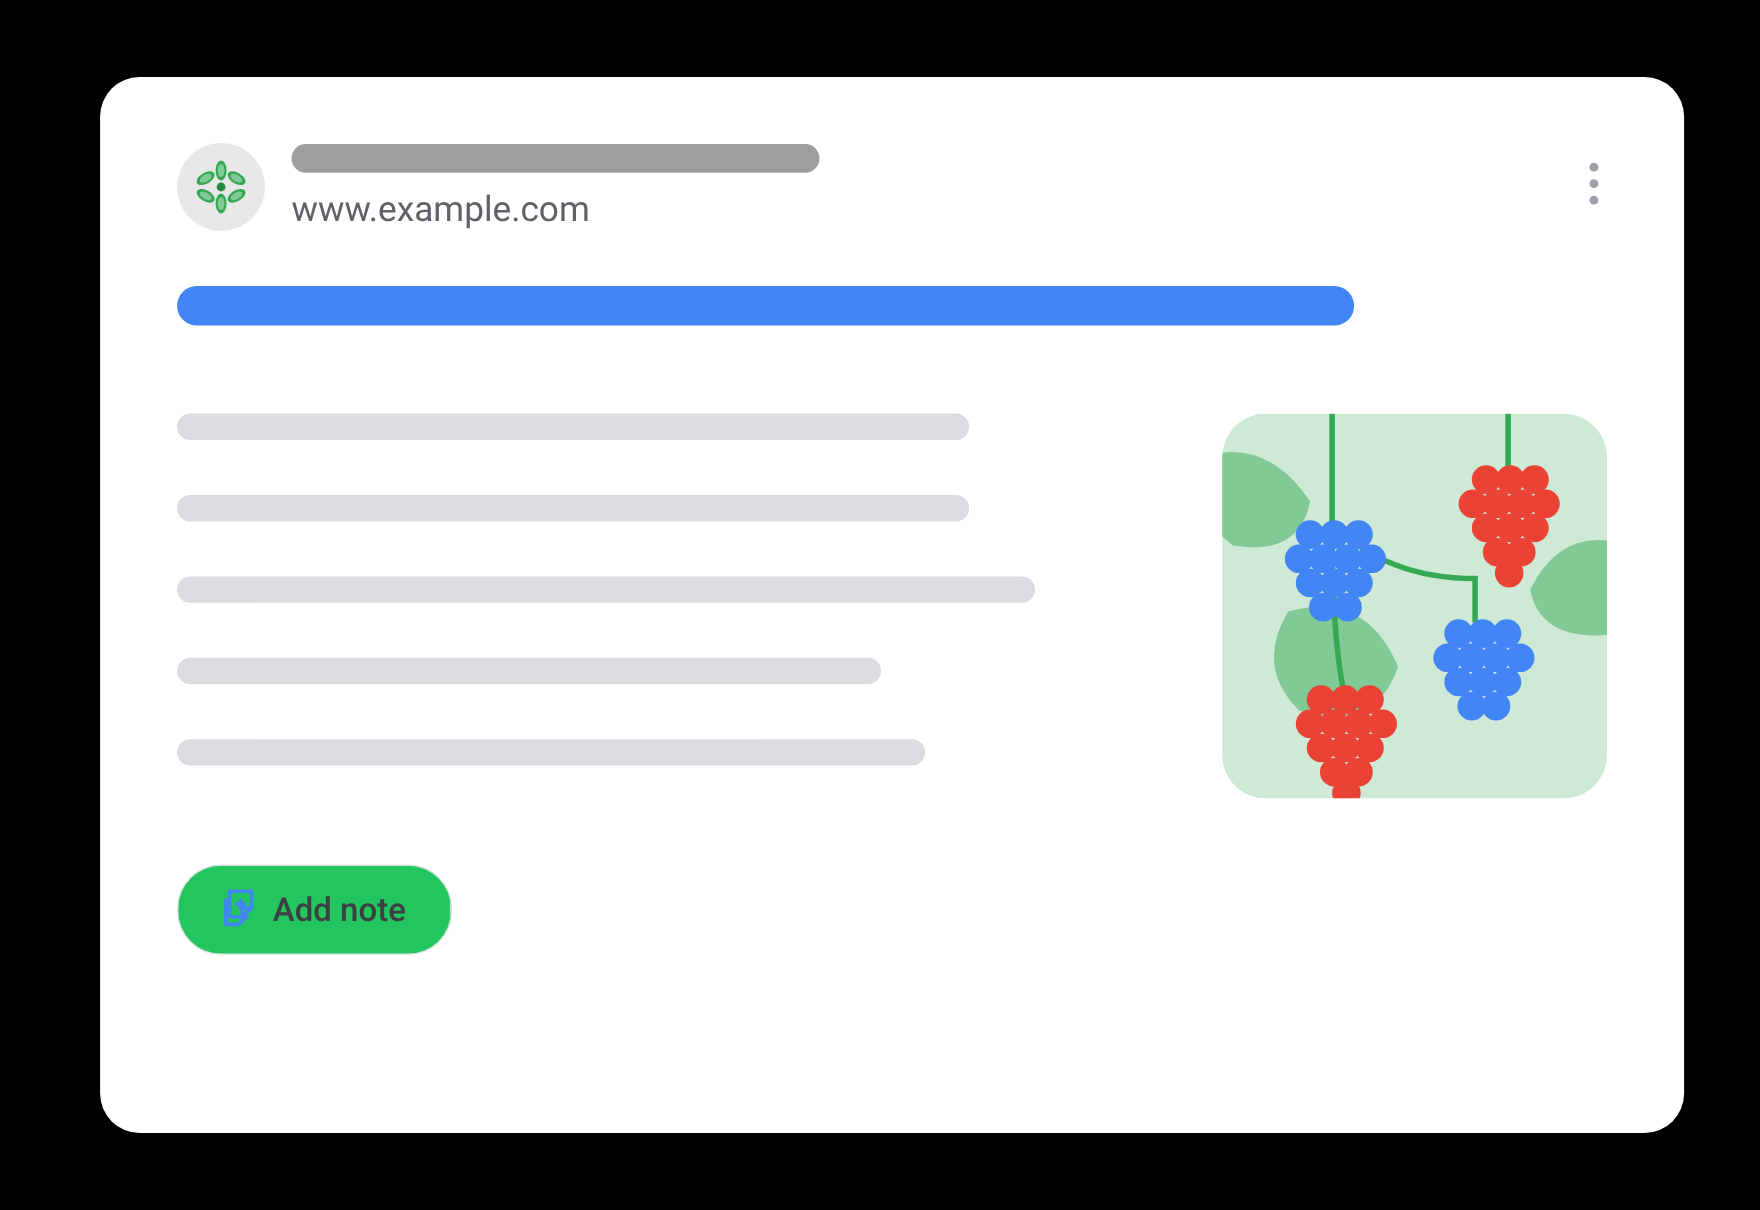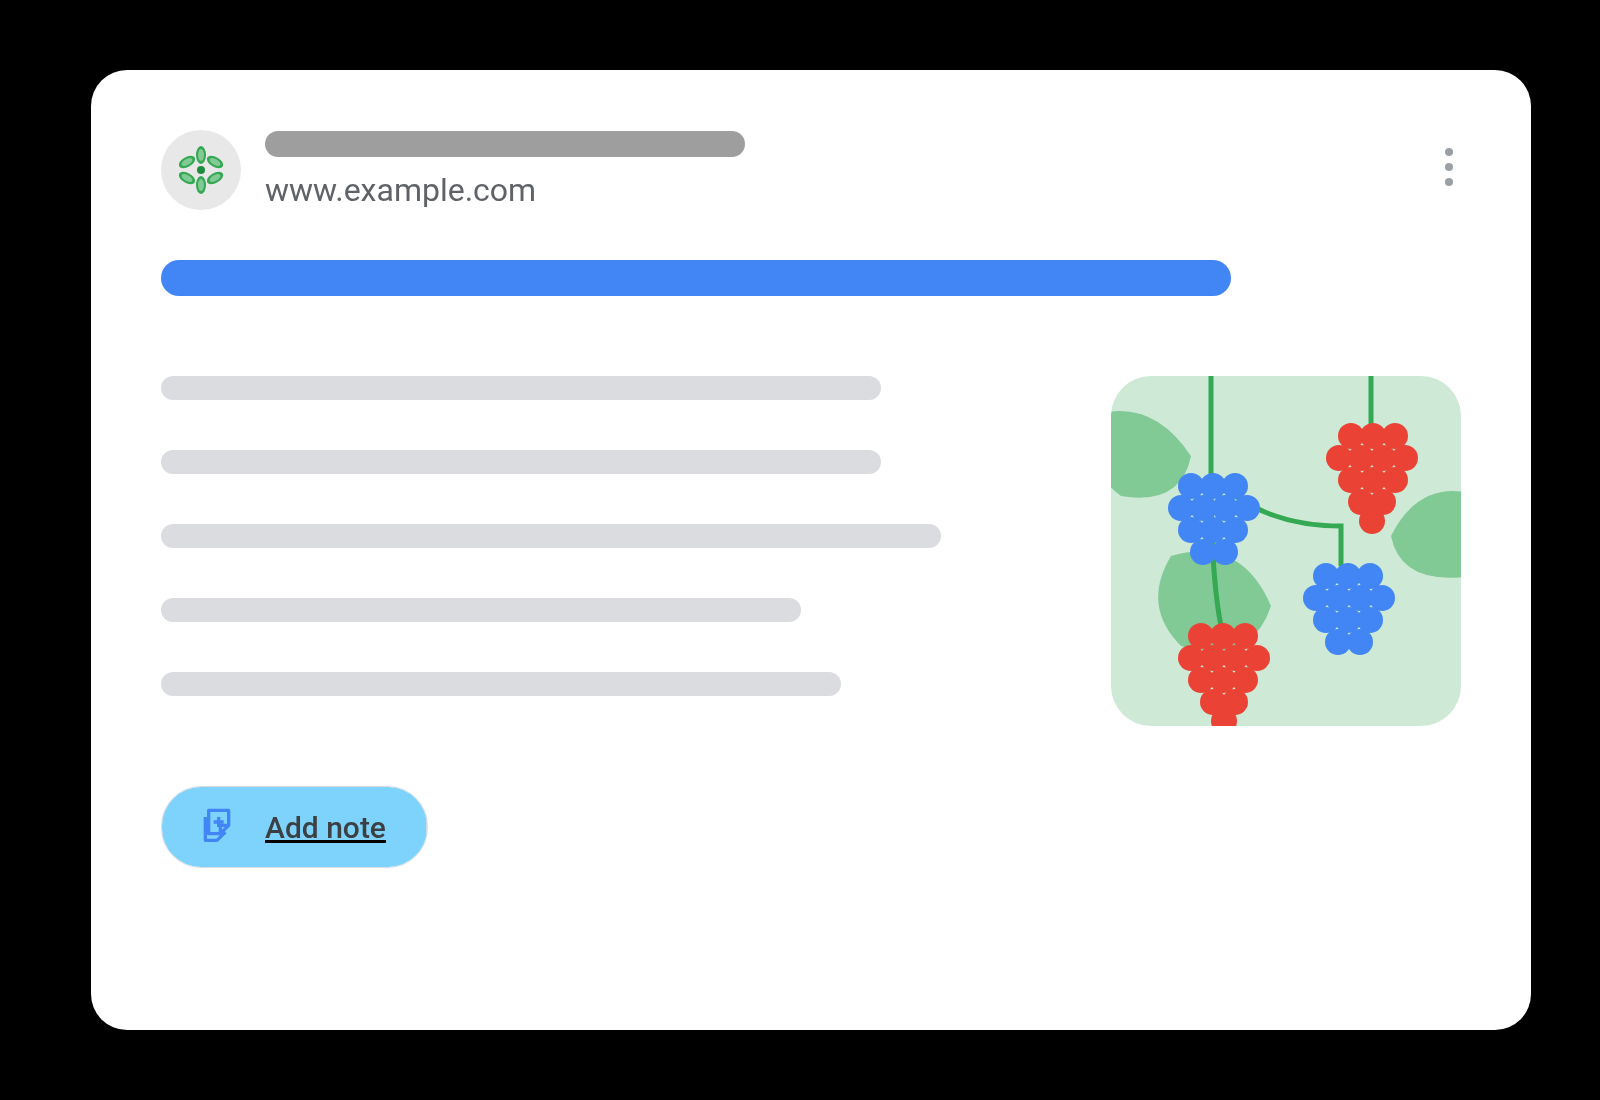--- a/index.html
+++ b/index.html
@@ -117,25 +117,24 @@
     .button-group {
       display: inline-flex;
       border: 1px solid #dadce0;
       border-radius: 40px;
       margin-top: 60px;
       overflow: hidden;
     }
     .chip-button {
       display: flex;
       align-items: center;
-      gap: 23px;
+      gap: 6px;
       padding: 20px 40px;
       cursor: pointer;
-      background: #7dd3fc;
-      text-decoration: underline;
+      background: #22c55e;
     }
     .chip-button:first-child {
       border-right: 1px solid #dadce0;
     }
     .chip-button .icon {
       width: 40px;
       height: 40px;
       display: flex;
       align-items: center;
       justify-content: center;

